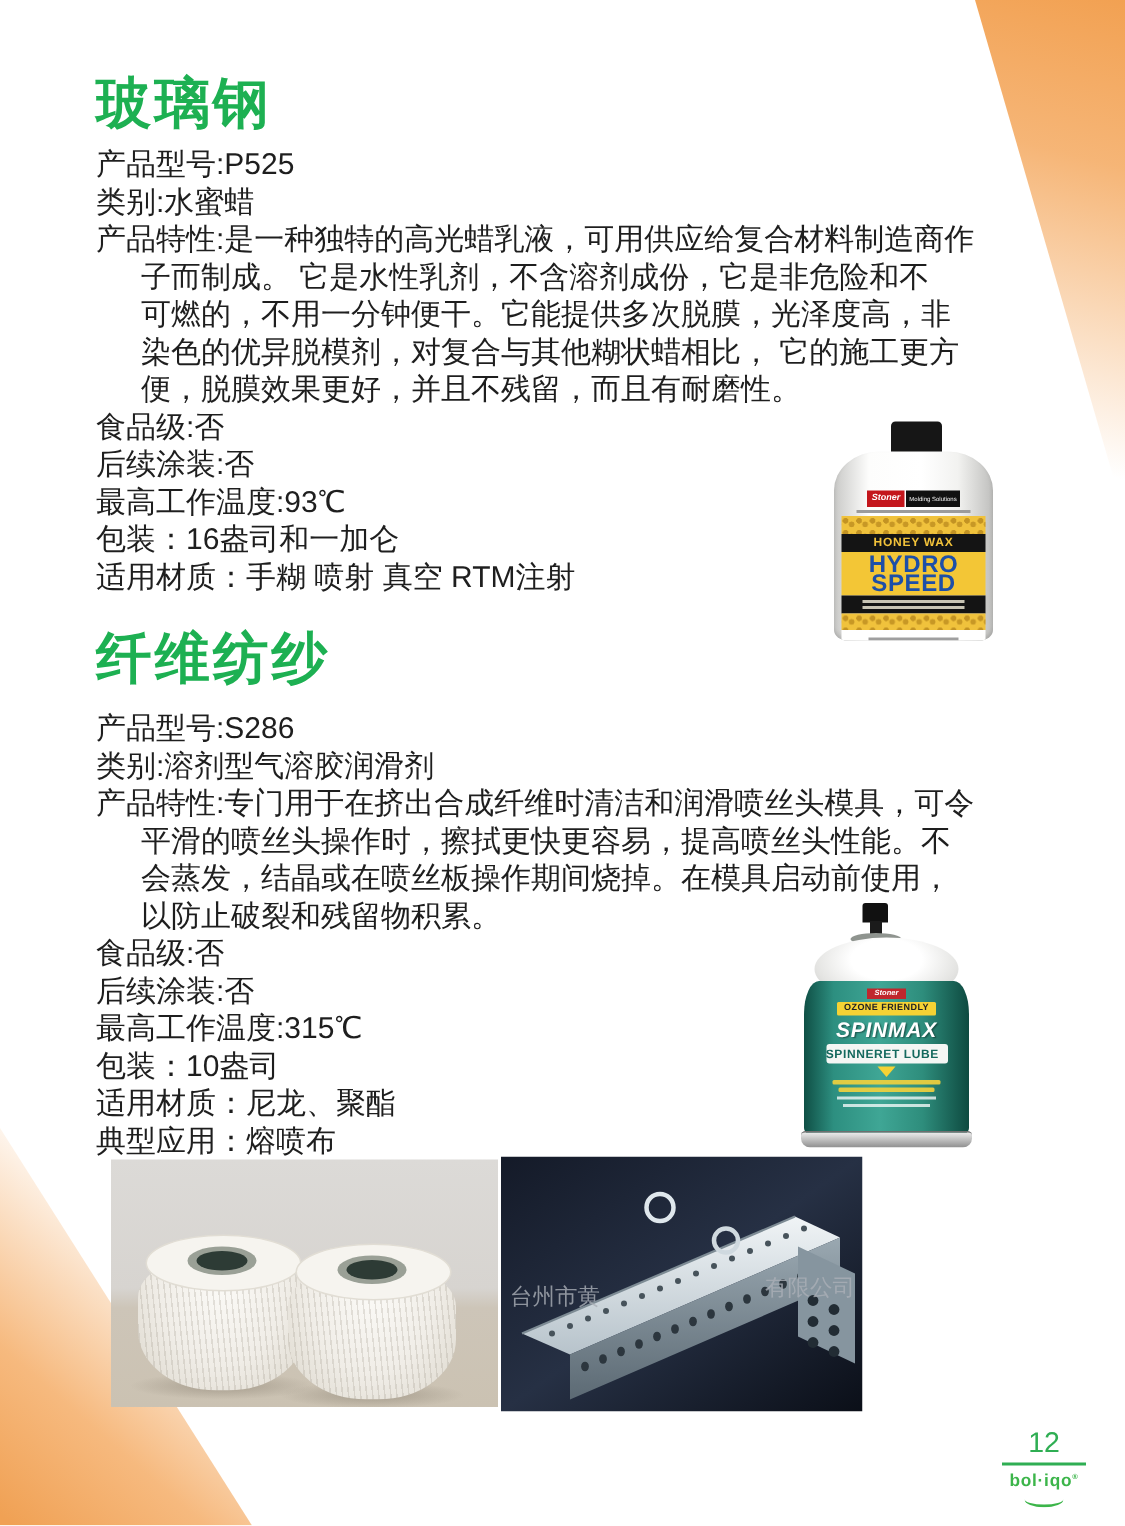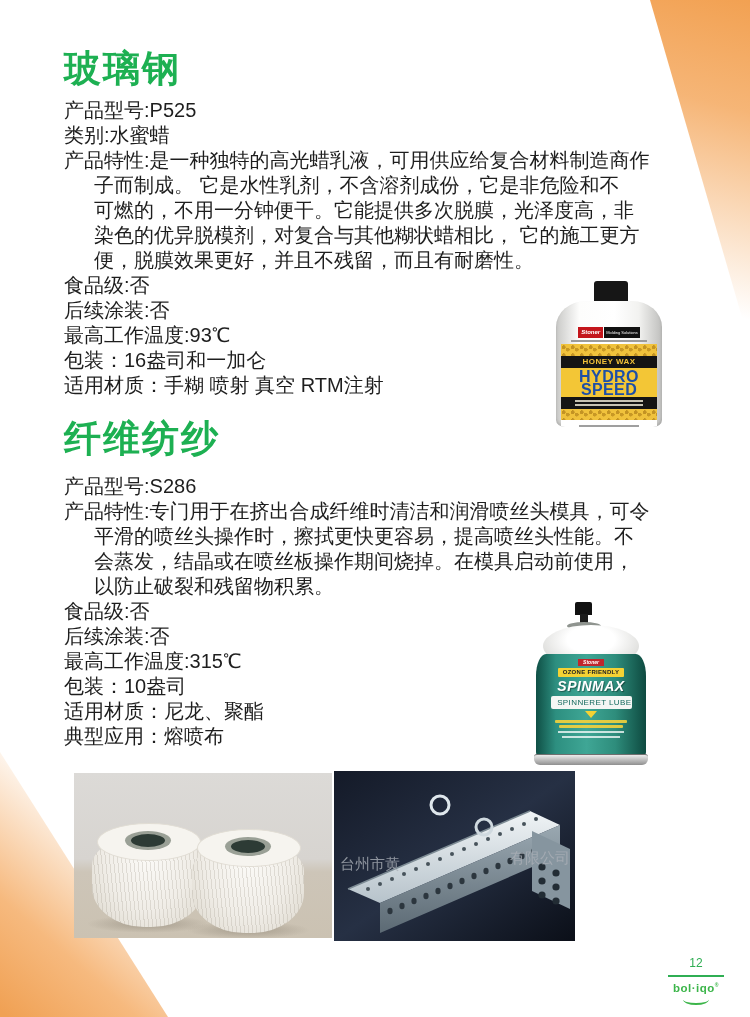--- a/index.html
+++ b/index.html
@@ -64,21 +64,21 @@
       background:linear-gradient(90deg,#0f4f45,#2d8f80 18%,#3fa695 46%,#2e8d7c 72%,#0e4a40);
       padding-top:5px;box-sizing:border-box;}
   .chip-stoner{width:26px;margin:0 auto;background:#c0272d;color:#fff;font-size:5px;
                font-weight:bold;font-style:italic;text-align:center;line-height:7px;height:7px;}
   .ozone{width:66px;margin:2px auto 0 auto;background:#f5d234;color:#222;font-size:6px;
          font-weight:bold;text-align:center;line-height:9px;height:9px;letter-spacing:.3px;
          border-radius:1px;}
   .spinmax{margin-top:1px;text-align:center;color:#ffffff;font-size:14px;font-weight:bold;
            font-style:italic;letter-spacing:.5px;text-shadow:1px 1px 1px rgba(0,0,0,.4);}
   .lubebox{width:81px;margin:2px auto 0 auto;background:#f4f6f4;color:#14695e;font-size:8px;
-           font-weight:normal;text-align:right;line-height:13px;height:13px;border-radius:2px;
+           font-weight:bold;text-align:left;line-height:13px;height:13px;border-radius:2px;
            letter-spacing:.4px;}
   .ytri{width:0;height:0;margin:2px auto 0 auto;border-left:6px solid transparent;
         border-right:6px solid transparent;border-top:7px solid #f5d234;}
   .ybar{display:block;height:3px;background:rgba(244,210,60,.9);margin:2px auto 0 auto;
         border-radius:1px;}
   .wbar{display:block;height:2px;background:rgba(255,255,255,.75);margin:3px auto 0 auto;}
   .can .rim{position:absolute;left:3px;bottom:0;width:114px;height:10px;
       background:linear-gradient(#ececec,#8f8f8f);border-radius:3px 3px 6px 6px;
       border-top:1px solid #6f6f6f;}
 
@@ -98,21 +98,21 @@
   .cone .chole{position:absolute;left:39px;top:-1px;width:34px;height:13px;border-radius:50%;
       background:#2d3b35;}
   .cone .cshadow{position:absolute;left:-6px;top:80px;width:124px;height:18px;border-radius:50%;
       background:radial-gradient(ellipse,rgba(95,85,70,.35),rgba(95,85,70,0) 70%);z-index:-1;}
   #cone1{left:18px;top:62px;}
   #cone2{left:118px;top:68px;}
   .photo-spin{position:absolute;left:334px;top:771px;width:241px;height:170px;z-index:1;}
 
   
   .pagenum-wrap{position:absolute;left:664px;top:953px;width:64px;text-align:center;z-index:2;}
-  .pagenum{color:#2fae53;font-size:12px;line-height:20px;}
+  .pagenum{color:#2fae53;font-size:19px;line-height:20px;}
   .pageline{border-top:2px solid #2fae53;margin:2px 4px 0 4px;}
   .brandlogo{color:#3cb54a;font-size:11.5px;font-weight:bold;letter-spacing:.5px;margin-top:2px;
              line-height:12px;}
   .brandlogo sup{font-size:5px;}
   .smile{width:26px;height:9px;margin:0 auto;border-bottom:2px solid #3cb54a;
          border-radius:0 0 50% 50%;}
 </style>
 </head>
 <body>
 
@@ -176,20 +176,21 @@
             <i></i>
           </div>
       </div>
     </div>
   </div>
 
   <div class="sec-title" id="title2">纤维纺纱</div>
 
   <div class="tblock" id="block2">
     <div class="tline">产品型号:S286</div>
+    <div class="tline">类别:溶剂型气溶胶润滑剂</div>
     <div class="tline">产品特性:专门用于在挤出合成纤维时清洁和润滑喷丝头模具，可令</div>
     <div class="tline ind">平滑的喷丝头操作时，擦拭更快更容易，提高喷丝头性能。不</div>
     <div class="tline ind">会蒸发，结晶或在喷丝板操作期间烧掉。在模具启动前使用，</div>
     <div class="tline ind">以防止破裂和残留物积累。</div>
     <div class="tline">食品级:否</div>
     <div class="tline">后续涂装:否</div>
     <div class="tline">最高工作温度:315℃</div>
     <div class="tline">包装：10盎司</div>
     <div class="tline">适用材质：尼龙、聚酯</div>
     <div class="tline">典型应用：熔喷布</div>

